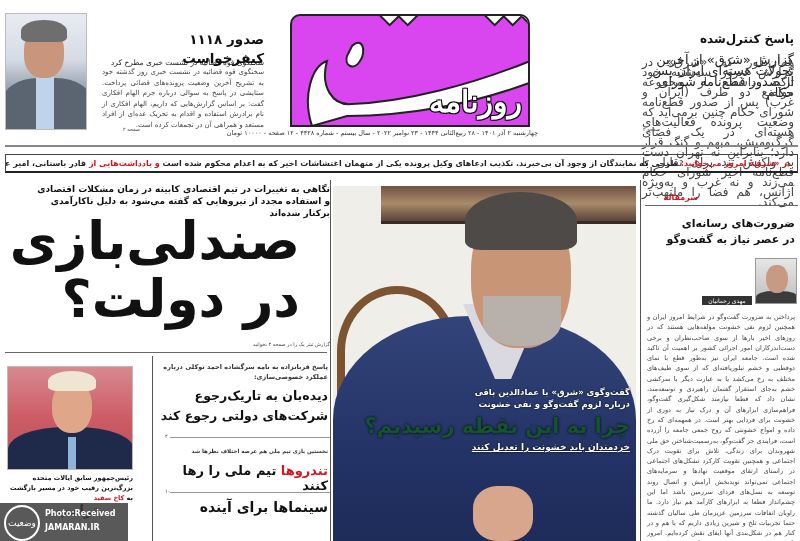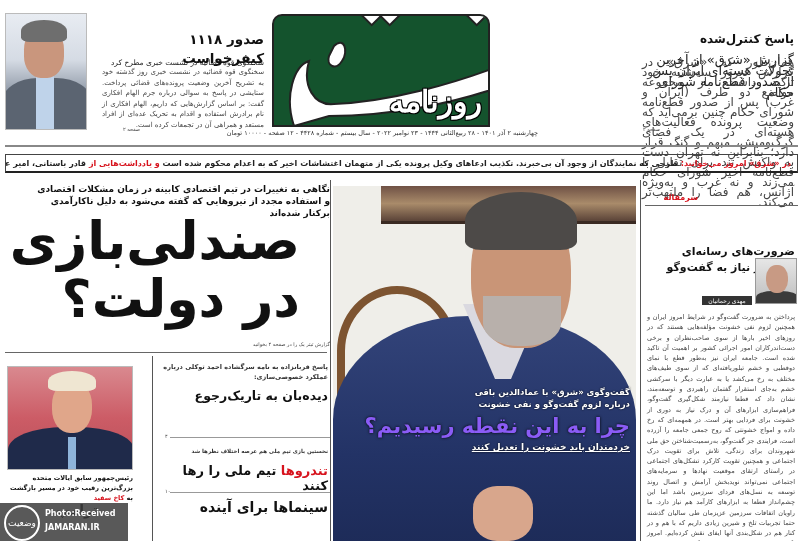--- a/index.html
+++ b/index.html
@@ -8,21 +8,21 @@
   .abs { position: absolute; }
   .txt-body { font-size: 7px; line-height: 10.6px; color: #444; text-align: justify; }
   .kicker { font-size: 8px; font-weight: normal; color: #222; line-height: 11px; margin-top: 41px; }
   .hl { font-weight: bold; color: #111; }
   .pageref { font-size: 5px; color: #444; }
   .red { color: #d7141e; }
   .hr { position: absolute; height: 2px; background: #888; }
   .vline { position: absolute; width: 1px; background: #555; }
 
   
-  #logo-box { left: 272px; top: 14px; width: 218px; height: 113px; background: #14532d; border: 2px solid #222; border-radius: 10px 10px 0 0; overflow: hidden; direction: ltr; }
+  #logo-box { left: 290px; top: 14px; width: 240px; height: 113px; background: #d946ef; border: 2px solid #222; border-radius: 10px 10px 0 0; overflow: hidden; direction: ltr; }
   #logo-box svg { position: absolute; left: 0; top: 0; }
   #logo-sub { position: absolute; right: 6px; bottom: 6px; color: #fff; font-weight: bold; font-size: 30px; font-family: "DejaVu Serif", serif; text-shadow: 1px 1px 0 #000, -1px -1px 0 #000, 1px -1px 0 #000, -1px 1px 0 #000; }
   #dateline { left: 268px; top: 129px; width: 270px; font-size: 6.5px; color: #333; white-space: nowrap; text-align: center; }
 
   
   #tl-photo { left: 5px; top: 13px; width: 82px; height: 117px; background: linear-gradient(180deg,#e8ecf2 0%,#d5dbe4 40%,#8c96a4 70%,#6f7886 100%); border: 1px solid #bbb; overflow: hidden; }
   #tl-photo .face { position: absolute; left: 18px; top: 12px; width: 40px; height: 52px; border-radius: 45% 45% 42% 42%; background: #c9967d; }
   #tl-photo .hair { position: absolute; left: 15px; top: 6px; width: 46px; height: 22px; border-radius: 50% 50% 20% 20%; background: #6e6e6e; }
   #tl-photo .suit { position: absolute; left: -4px; top: 64px; width: 90px; height: 60px; border-radius: 40% 40% 0 0; background: #5b6471; }
   #tl-photo .shirt { position: absolute; left: 30px; top: 62px; width: 18px; height: 55px; background: #bfd3ea; }
@@ -49,26 +49,26 @@
   #center-photo { left: 333px; top: 186px; width: 303px; height: 355px; overflow: hidden; background: #efeee9; }
   #cp-frame { position: absolute; left: 48px; top: 0; width: 255px; height: 38px; background: linear-gradient(180deg,#6f5145,#a98b6a 50%,#5a4338); border-bottom: 3px solid #3a2a22; }
   #cp-chair { position: absolute; left: 4px; top: 100px; width: 120px; height: 130px; border: 8px solid #7d5431; border-radius: 50% 50% 0 0; }
   #cp-body { position: absolute; left: 0; top: 130px; width: 303px; height: 230px; background: linear-gradient(180deg,#33447a,#233366 60%,#1d2b58); border-radius: 45% 45% 0 0; }
   #cp-shirt { position: absolute; left: 130px; top: 118px; width: 80px; height: 75px; background: #dad9e0; clip-path: polygon(0 0,100% 0,60% 100%,40% 100%); }
   #cp-head { position: absolute; left: 138px; top: 12px; width: 100px; height: 150px; border-radius: 48% 48% 44% 44%; background: #c99577; }
   #cp-hair { position: absolute; left: 132px; top: 6px; width: 112px; height: 58px; border-radius: 50% 50% 15% 15%; background: #4d4a48; }
   #cp-beard { position: absolute; left: 150px; top: 110px; width: 78px; height: 50px; border-radius: 0 0 45% 45%; background: #b8b0ab; }
   #cp-hand { position: absolute; left: 140px; top: 300px; width: 60px; height: 55px; border-radius: 40%; background: #d8a68c; }
   #cp-kicker { position: absolute; right: 6px; top: 200px; width: 200px; color: #fff; font-size: 8.5px; line-height: 12px; font-weight: bold; text-shadow: 0 0 2px #000; }
-  #cp-head-text { position: absolute; right: 6px; top: 228px; width: 290px; color: #8b5cf6; font-size: 21px; font-weight: bold; text-shadow: 0 0 3px #000; }
+  #cp-head-text { position: absolute; right: 6px; top: 228px; width: 290px; color: #14532d; font-size: 21px; font-weight: bold; text-shadow: 0 0 3px #000; }
   #cp-sub { position: absolute; right: 6px; top: 256px; width: 250px; color: #fff; font-size: 9px; font-weight: bold; text-shadow: 0 0 2px #000; text-decoration: underline; }
 
   
   #ed-label { right: 102px; top: 193px; font-size: 8px; color: #d7141e; font-weight: bold; letter-spacing: 1px; }
-  #ed-head { right: 5px; top: 216px; width: 150px; font-size: 11px; line-height: 16px; font-weight: bold; margin-top: 28px; }
+  #ed-head { right: 5px; top: 216px; width: 150px; font-size: 11px; line-height: 16px; font-weight: bold; }
   #ed-photo { left: 755px; top: 258px; width: 42px; height: 46px; background: linear-gradient(180deg,#e6e6e6,#bdbdbd); border: 1px solid #999; overflow: hidden; }
   #ed-photo .f { position: absolute; left: 10px; top: 6px; width: 22px; height: 28px; border-radius: 45%; background: #c89a84; }
   #ed-photo .s { position: absolute; left: 0; top: 32px; width: 42px; height: 16px; background: #3b3b3b; border-radius: 40% 40% 0 0; }
   #ed-byline { left: 702px; top: 296px; width: 50px; height: 9px; background: #333; color: #fff; font-size: 6px; line-height: 9px; text-align: center; }
   #ed-body { right: 5px; top: 312px; width: 148px; font-size: 6.5px; line-height: 10.3px; }
 
   
   #ll-kicker { right: 472px; top: 362px; width: 170px; font-size: 6.5px; line-height: 10px; color: #333; font-weight: bold; }
   #ll-head1 { right: 472px; top: 386px; width: 170px; font-size: 12.5px; line-height: 20px; font-weight: bold; }
   #ll-ref1 { left: 165px; top: 433px; }
@@ -174,20 +174,21 @@
 <div id="ed-photo" class="abs">
     <div class="s"></div>
     <div class="f"></div>
   </div>
 <div id="ed-byline" class="abs">مهدی رحمانیان</div>
 <div id="ed-body" class="abs txt-body">پرداختن به ضرورت گفت‌وگو در شرایط امروز ایران و همچنین لزوم نفی خشونت مؤلفه‌هایی هستند که در روزهای اخیر بارها از سوی صاحب‌نظران و برخی دست‌اندرکاران امور اجرائی کشور بر اهمیت آن تاکید شده است. جامعه ایران نیز به‌طور قطع با نمای دوقطبی و خشم تبلوریافته‌ای که از سوی طیف‌های مختلف به رخ می‌کشد یا به عبارت دیگر با سرکشی خشم به‌جای استقرار گفتمان راهبردی و توسعه‌مند، نشان داد که قطعا نیازمند شکل‌گیری گفت‌وگو، فراهم‌سازی ابزارهای آن و درک نیاز به دوری از خشونت برای فردایی بهتر است. در همهمه‌ای که رخ داده و امواج خشونتی که روح جمعی جامعه را آزرده است، فرایندی جز گفت‌وگو، به‌رسمیت‌شناختن حق ملی شهروندان برای زندگی، تلاش برای تقویت درک اجتماعی و همچنین تقویت کارکرد تشکل‌های اجتماعی در راستای ارتقای موقعیت نهادها و سرمایه‌های اجتماعی نمی‌تواند نویدبخش آرامش و اتصال روند توسعه به نسل‌های فردای سرزمین باشد اما این چشم‌انداز قطعا به ابزارهای کارآمد هم نیاز دارد. ما راویان اتفاقات سرزمین عزیزمان طی سالیان گذشته حتما تجربیات تلخ و شیرین زیادی داریم که با هم و در کنار هم در شکل‌بندی آنها ایفای نقش کرده‌ایم. امروز اگر به ابزارهای لازم برای بسط گفتمان اجتماعی با ترویج صلح اجتماعی اندیشه</div>
 
 <div id="ll-kicker" class="abs">پاسخ قربانزاده به نامه سرگشاده احمد توکلی درباره عملکرد خصوصی‌سازی:</div>
 <div id="ll-head1" class="abs">
   <div>دیده‌بان به تاریک‌رجوع</div>
+  <div>شرکت‌های دولتی رجوع کند</div>
 </div>
 <div class="sep" style="top:437px;"></div>
 <div id="ll-ref1" class="abs pageref">۴</div>
 <div id="ll-kicker2" class="abs">نخستین بازی تیم ملی هم عرصه اختلاف نظرها شد</div>
 <div id="ll-head2" class="abs">
   <span class="red">تندروها</span>
   <span>تیم ملی را رها کنند</span>
 </div>
 <div class="sep" style="top:492px;"></div>
 <div id="ll-ref2" class="abs pageref">۱۰</div>

